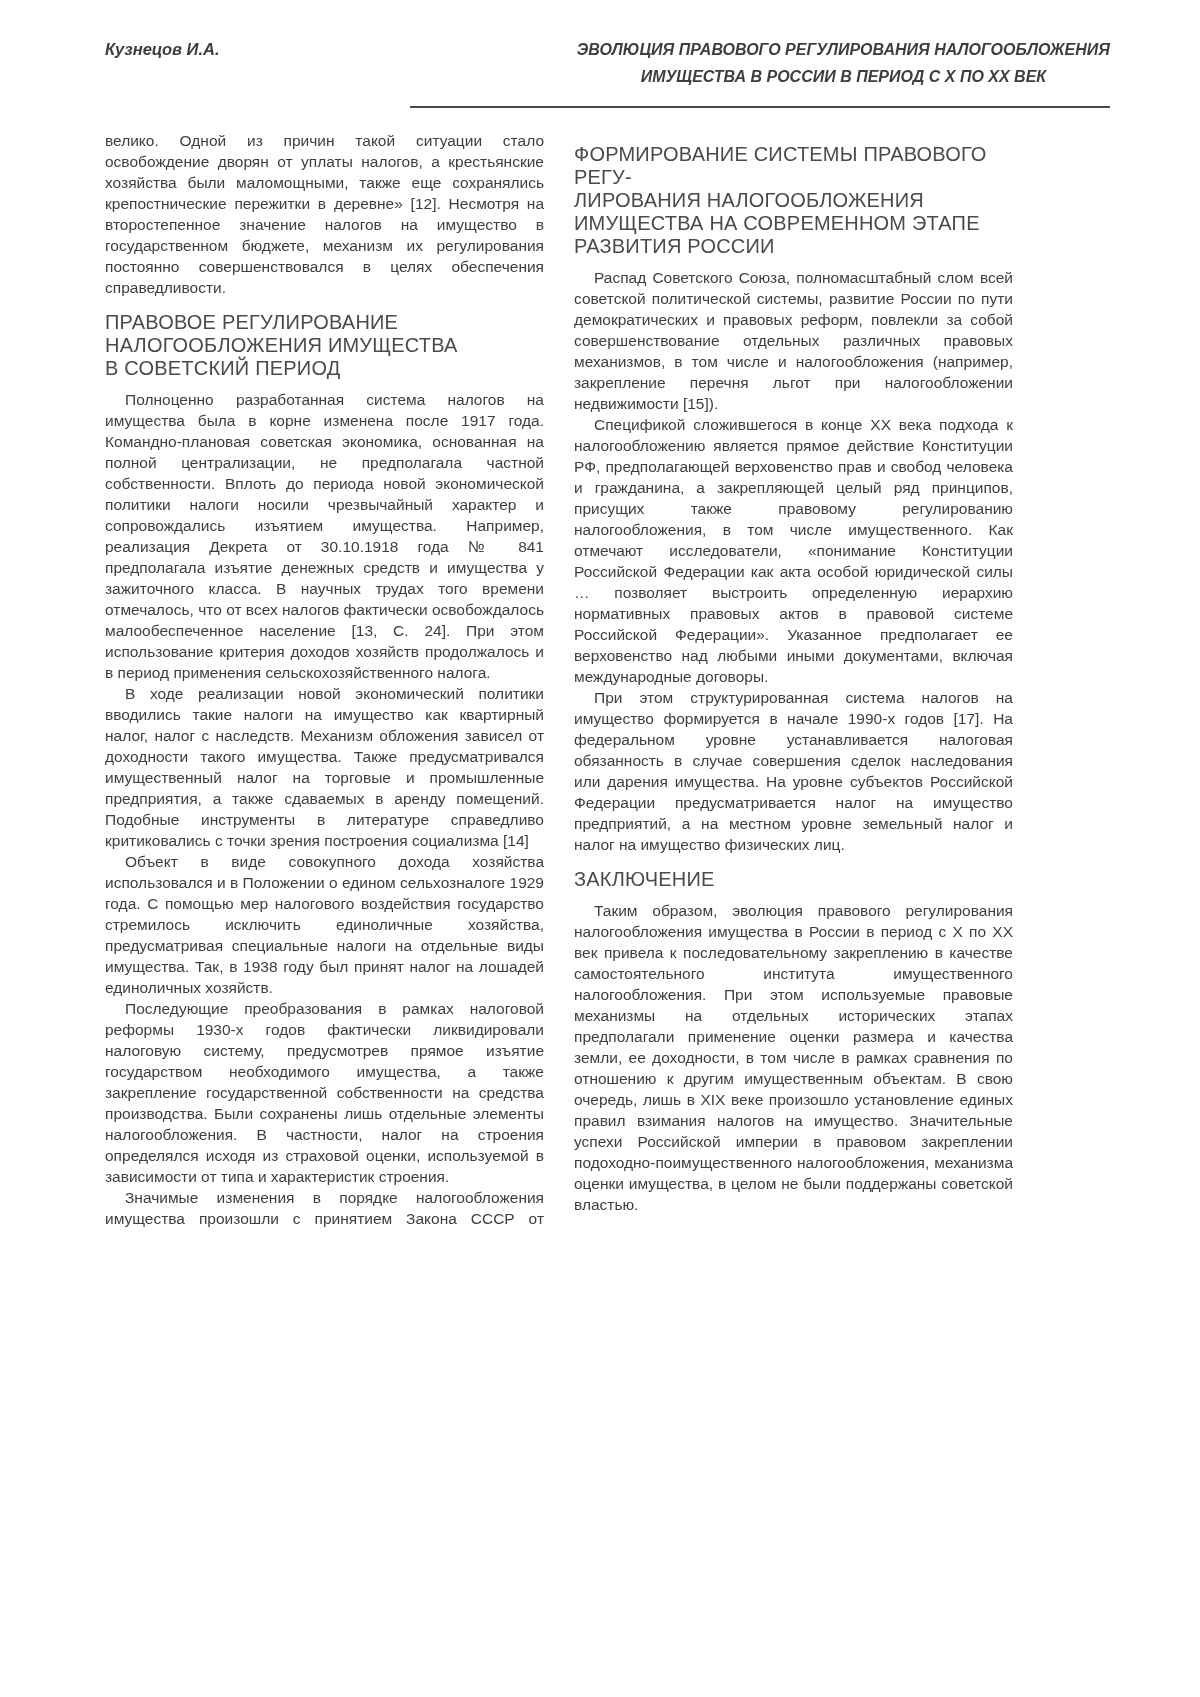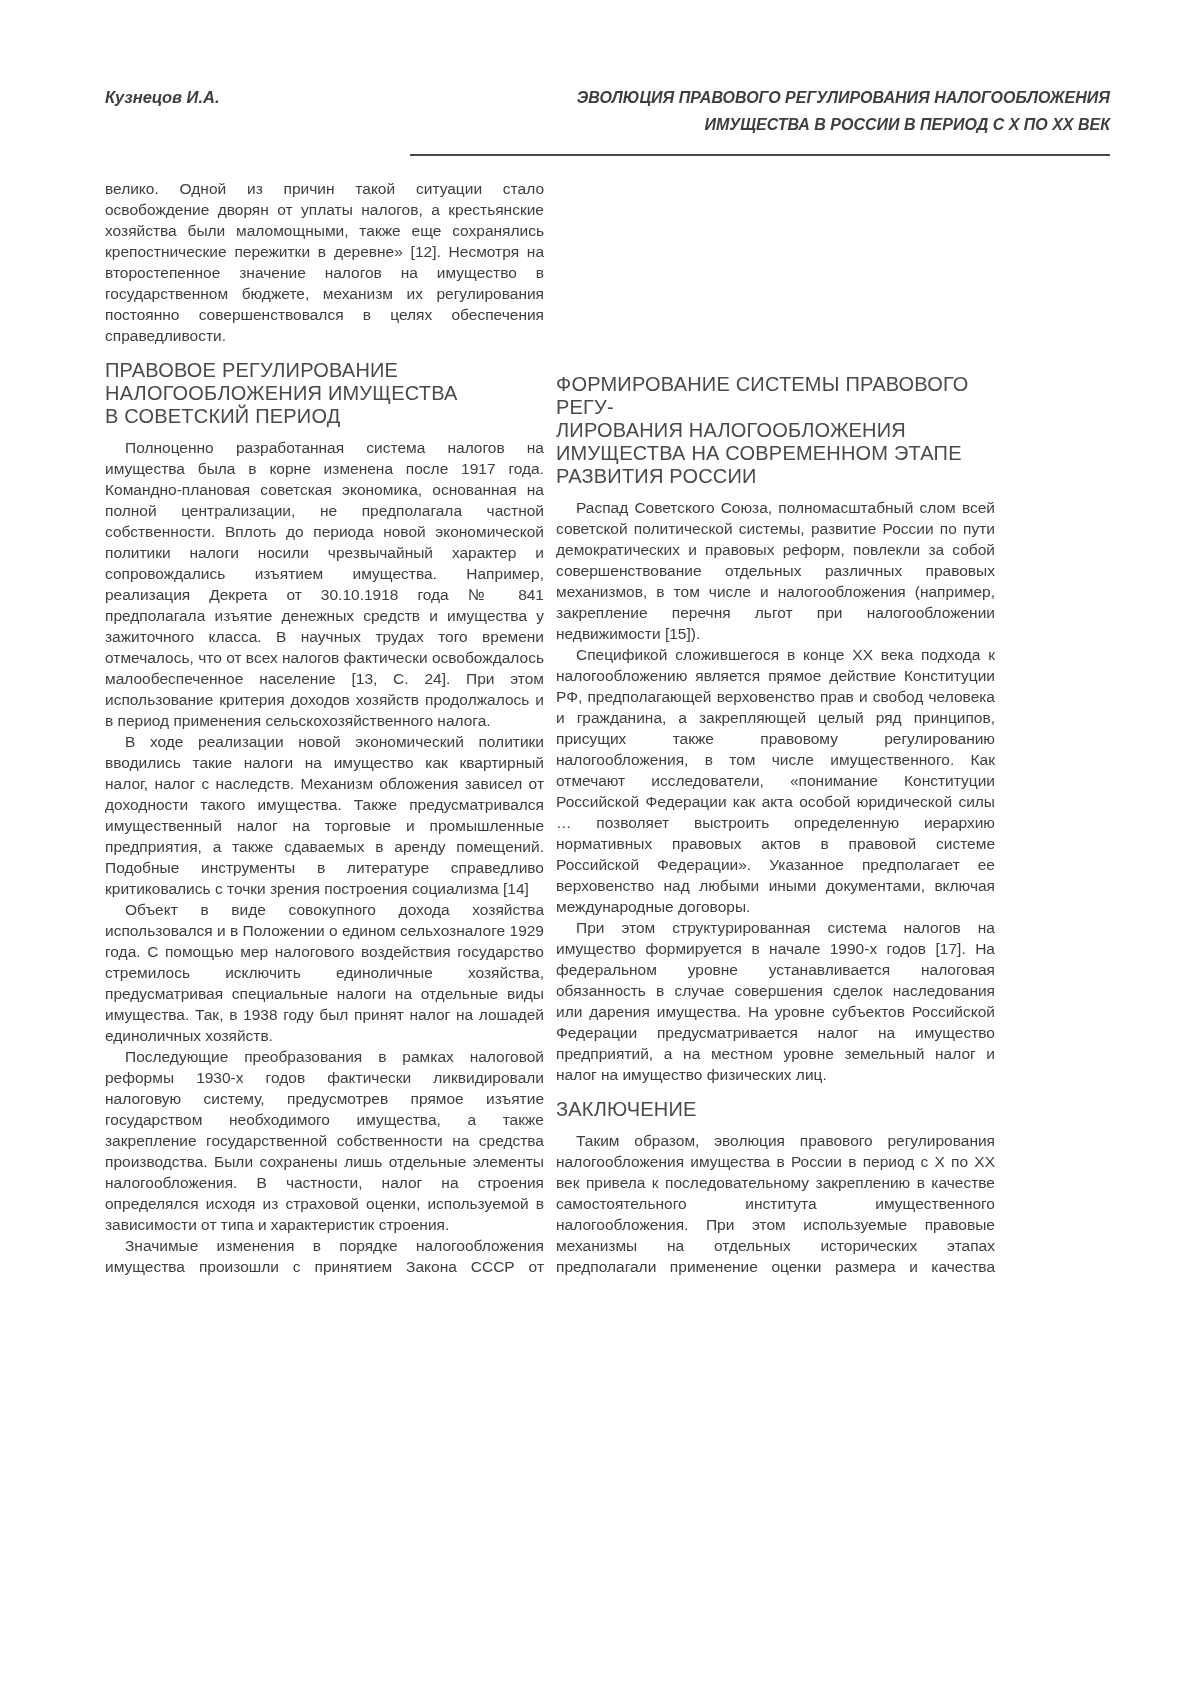--- a/index.html
+++ b/index.html
@@ -8,55 +8,53 @@
     width: 1200px;
     font-family: "Liberation Sans", "DejaVu Sans", sans-serif;
     color: var(--text, #3e3e3e);
   }
   .page {
     position: relative;
     width: 1200px;
     height: 1231px;
     background: #ffffff;
     overflow: hidden;
-    margin-top: 48px;
   }
   .header {
     display: flex;
     justify-content: space-between;
     align-items: flex-start;
     padding: 36px 90px 0 105px;
   }
   .author {
     font-size: 16.5px;
     font-weight: bold;
     font-style: italic;
     color: var(--text, #3e3e3e);
     padding-top: 4px;
     white-space: nowrap;
   }
   .title {
     font-size: 16px;
     font-weight: bold;
     font-style: italic;
     line-height: 27px;
-    text-align: right;
+    text-align: center;
     white-space: pre-line;
     color: var(--text, #3e3e3e);
   }
   .header-rule {
     margin: 16px 90px 0 410px;
     border-top: 2px solid var(--rule, #4a4a4a);
   }
   .content {
     display: flex;
-    gap: 12px;
+    gap: 30px;
     padding: 22px 0 0 105px;
     width: 1013px;
-    align-items: flex-end;
   }
   .col {
     width: 439px;
     text-align: justify;
     font-size: 15.5px;
     line-height: 21px;
     hyphens: auto;
     -webkit-hyphens: auto;
   }
   .col p {

